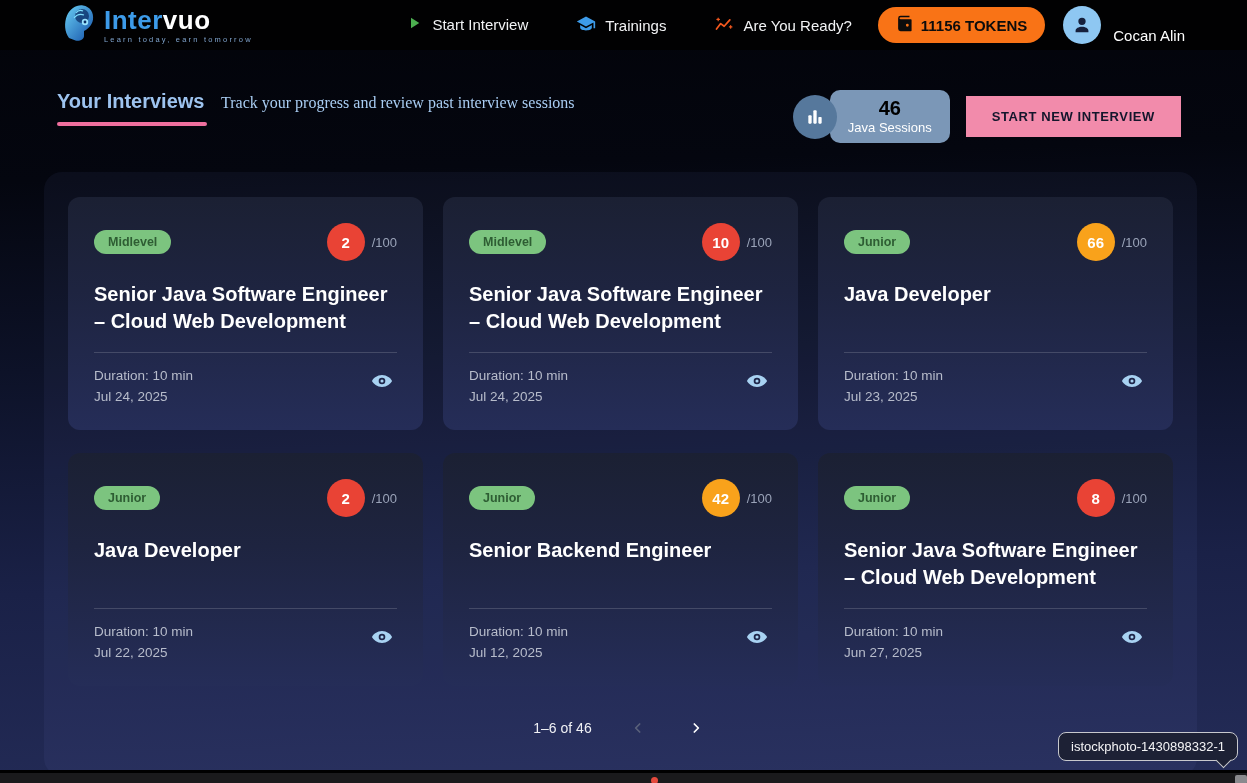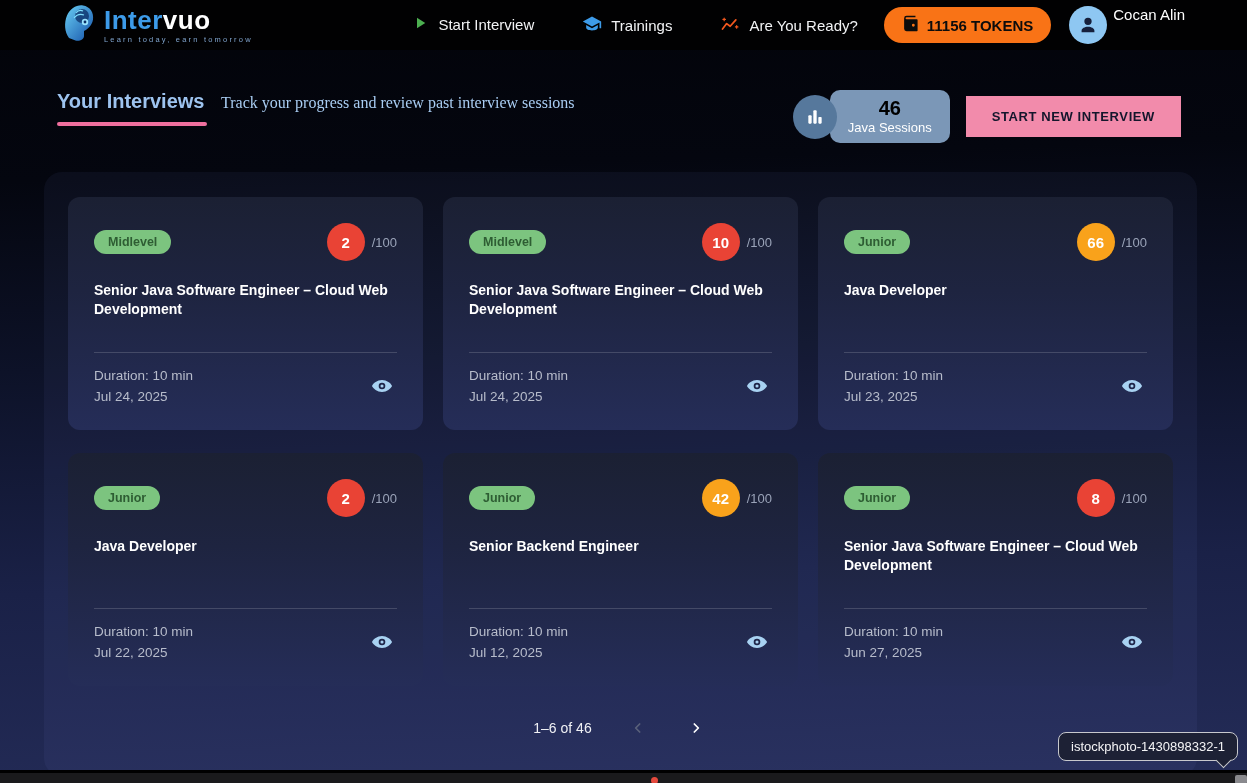--- a/index.html
+++ b/index.html
@@ -15,21 +15,21 @@
   .logo { display:flex; align-items:center; gap:8px; cursor:pointer; }
   .logo-text { display:flex; flex-direction:column; line-height:1; }
   .wordmark { font-size:26px; font-weight:bold; letter-spacing:0.5px; }
   .wordmark .b1 { color:#3d9be9; }
   .wordmark .b2 { color:#ffffff; }
   .tagline { font-size:7.5px; letter-spacing:2.2px; color:#7fa3cc; margin-top:3px; }
   .nav-items { display:flex; gap:48px; margin-left:auto; align-items:flex-start; }
   .nav-item { display:flex; align-items:center; gap:9px; font-size:15px; font-weight:500; color:#f2f3f5; cursor:pointer; }
   .tokens-pill { display:flex; align-items:center; gap:8px; background:#f97316; border:none; color:#0c0c0c;
     font-family:inherit; font-size:15px; font-weight:bold; padding:8px 18px; border-radius:999px; margin-left:26px; cursor:pointer; }
-  .user { display:flex; align-items:flex-start; gap:6px; margin-left:18px; cursor:pointer; }
+  .user { display:flex; align-items:flex-end; gap:12px; margin-left:18px; cursor:pointer; }
   .avatar { width:38px; height:38px; border-radius:50%; background:#8ec7f2; display:flex; align-items:center; justify-content:center; }
   .user-name { font-size:15px; font-weight:500; }
 
   
   .page-header { display:flex; align-items:flex-start; padding:40px 66px 0 57px; }
   .title-wrap { display:flex; align-items:baseline; gap:14px; }
   .page-title { font-size:20px; font-weight:bold; color:#9dc3ef; display:inline-block; }
   .title-underline { height:4px; width:150px; background:#ef6f9e; border-radius:3px; margin-top:9px; }
   .page-subtitle { font-size:16px; color:#a9cdf3;font-family:Liberation Serif, serif; }
   .header-right { margin-left:auto; display:flex; align-items:center; }
@@ -45,24 +45,24 @@
   .cards-grid { display:grid; grid-template-columns:repeat(3, 1fr); gap:23px 20px; }
   .card { height:233px; border-radius:12px; padding:26px 26px 22px;
     background:linear-gradient(180deg,#1b2033 0%,#1e2440 40%,#252d58 100%);
     display:flex; flex-direction:column; }
   .card-head { display:flex; align-items:center; justify-content:space-between; }
   .level-badge { background:#7cc47f; color:#2e5d33; font-size:12.5px; font-weight:bold; padding:5px 14px; border-radius:999px; }
   .score-group { display:flex; align-items:center; gap:7px; }
   .score-circle { width:38px; height:38px; border-radius:50%; display:flex; align-items:center; justify-content:center;
     color:#fff; font-size:15px; font-weight:bold; }
   .score-max { color:#9aa3b8; font-size:13px; }
-  .card-title { font-size:14px; font-weight:bold; color:#ffffff; line-height:1.35; margin-top:20px; }
+  .card-title { font-size:20px; font-weight:bold; color:#ffffff; line-height:1.35; margin-top:20px; }
   .card-bottom { margin-top:auto; }
   .divider { height:1px; background:rgba(255,255,255,0.16); margin-bottom:13px; }
-  .card-footer { display:flex; align-items:center; justify-content:space-between; }
+  .card-footer { display:flex; justify-content:space-between; }
   .meta { color:#b7bccb; font-size:13.5px; line-height:1.55; }
   .view-btn { background:none; border:none; cursor:pointer; padding:4px; display:flex; }
 
   
   .pagination { display:flex; align-items:center; justify-content:center; gap:34px; margin-top:30px; }
   .page-range { font-size:14px; color:#f0f1f5; }
   .chev { background:none; border:none; cursor:pointer; display:flex; padding:4px; }
 
   
   .file-tooltip { position:absolute; left:1058px; top:732px; background:#1d2135; border:1.5px solid #c7c8cd;

